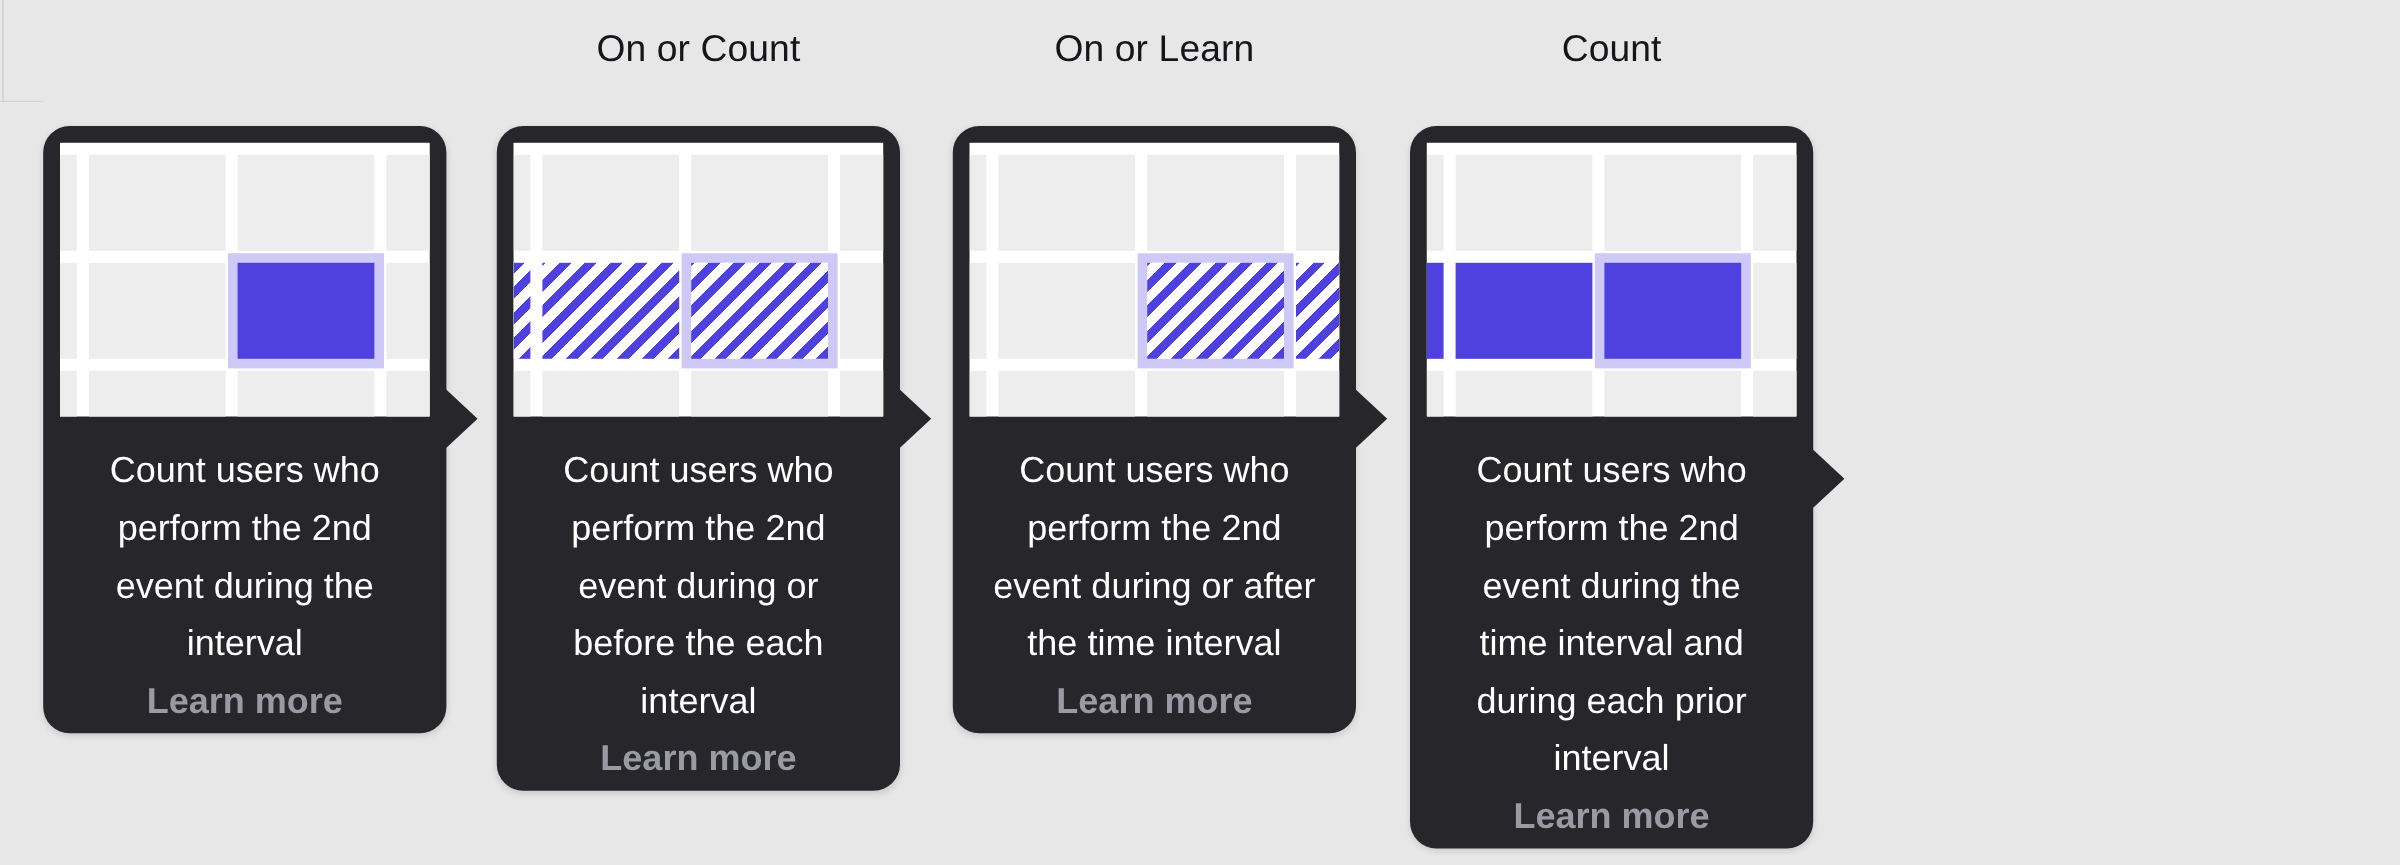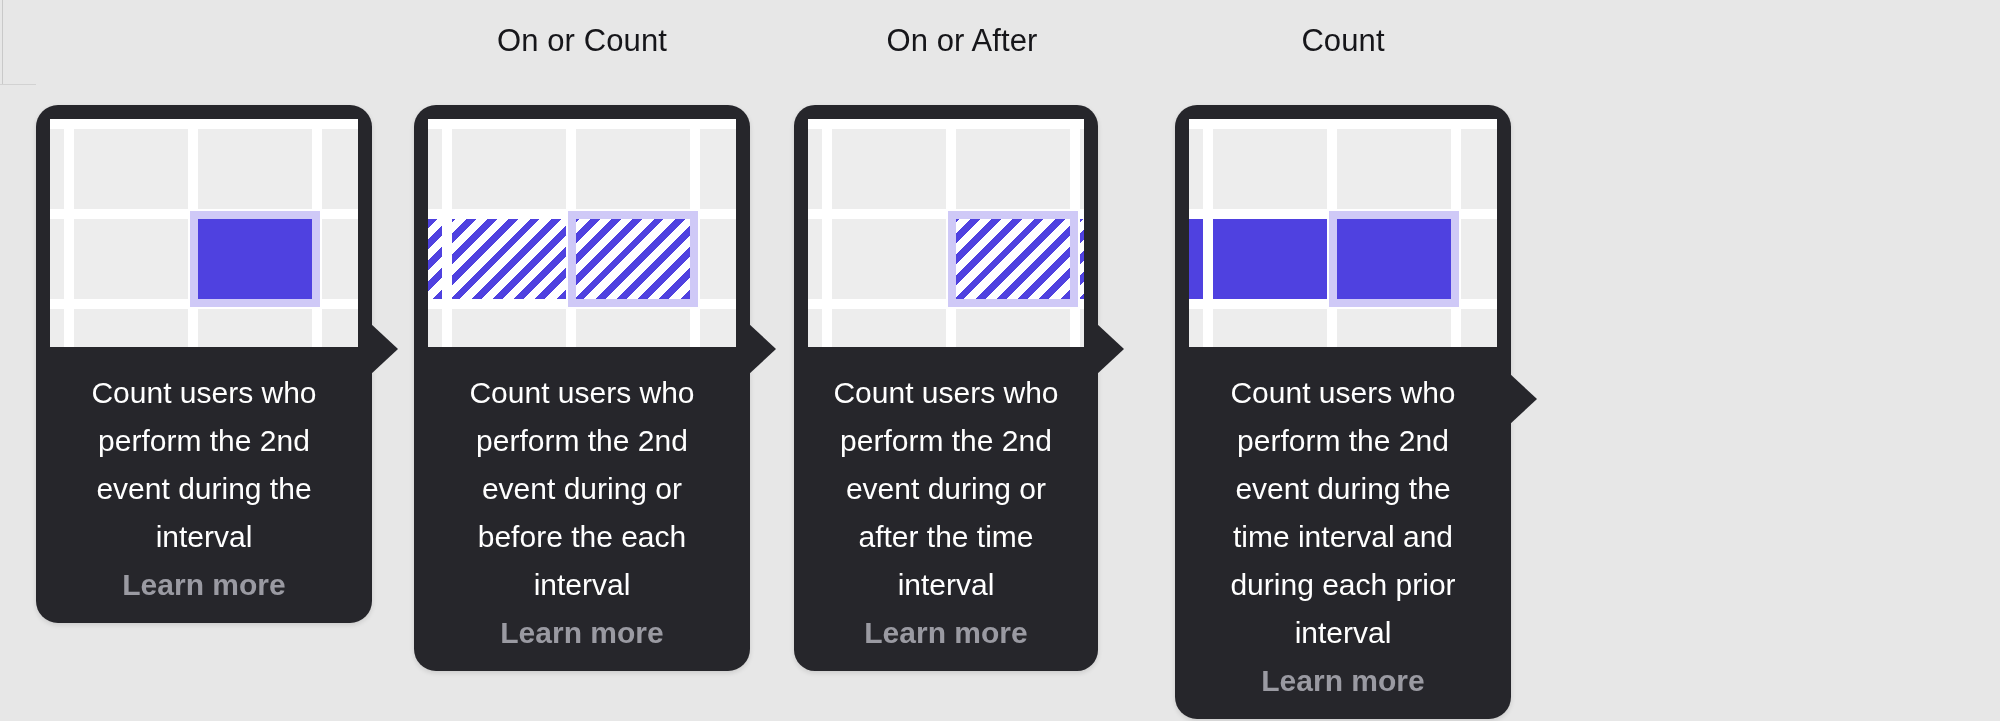--- a/index.html
+++ b/index.html
@@ -66,21 +66,21 @@
     box-shadow: 0 2px 5px rgba(0,0,0,0.12);
   }
   .card-viz {
     position: relative;
     width: 100%;
     height: 228px;
     background: #ffffff;
     overflow: hidden;
   }
   .card-text {
-    padding: 22px 16px 14px 16px;
+    padding: 22px 16px 2px 16px;
     text-align: center;
     color: #ffffff;
     font-size: 30px;
     line-height: 48px;
     font-weight: 400;
   }
   .learn-more {
     display: block;
     color: #9a9aa2;
     font-size: 30px;
@@ -130,21 +130,21 @@
 </head>
 <body>
 
 <div id="stage">
 
   <div class="left-rule"></div>
   <div class="header-rule"></div>
 
   <div class="headers">
     <div class="col-header" style="left:414px;width:336px;">On or Count</div>
-    <div class="col-header" style="left:794px;width:336px;">On or After</div>
+    <div class="col-header" style="left:794px;width:336px;">On or Learn</div>
     <div class="col-header" style="left:1175px;width:336px;">Count</div>
   </div>
 
   <div class="card" style="left:36px;top:105px;width:336px;">
     <div class="card-viz">
       <div class="grid">
 
         <div class="cell" style="left:0px;top:10px;width:14px;height:80px;"></div>
         <div class="cell" style="left:24px;top:10px;width:114px;height:80px;"></div>
         <div class="cell" style="left:148px;top:10px;width:114px;height:80px;"></div>
@@ -192,21 +192,21 @@
         <div class="cell" style="left:272px;top:190px;width:114px;height:80px;"></div>
       </div>
     </div>
     <div class="card-text">
       <span>Count users who perform the 2nd event during or before the each interval</span>
       <span class="learn-more">Learn more</span>
     </div>
     <div class="card-arrow" style="top:218px;"></div>
   </div>
 
-  <div class="card" style="left:794px;top:105px;width:304px;border-radius:21px;">
+  <div class="card" style="left:794px;top:105px;width:336px;">
     <div class="card-viz">
       <div class="grid">
 
         <div class="cell" style="left:0px;top:10px;width:14px;height:80px;"></div>
         <div class="cell" style="left:24px;top:10px;width:114px;height:80px;"></div>
         <div class="cell" style="left:148px;top:10px;width:114px;height:80px;"></div>
         <div class="cell" style="left:272px;top:10px;width:114px;height:80px;"></div>
 
         <div class="cell" style="left:0px;top:100px;width:14px;height:80px;"></div>
         <div class="cell" style="left:24px;top:100px;width:114px;height:80px;"></div>

